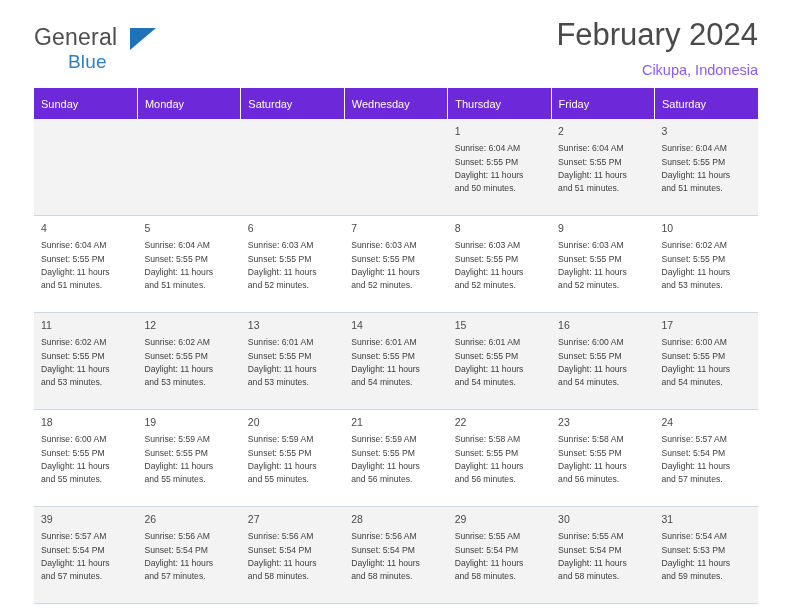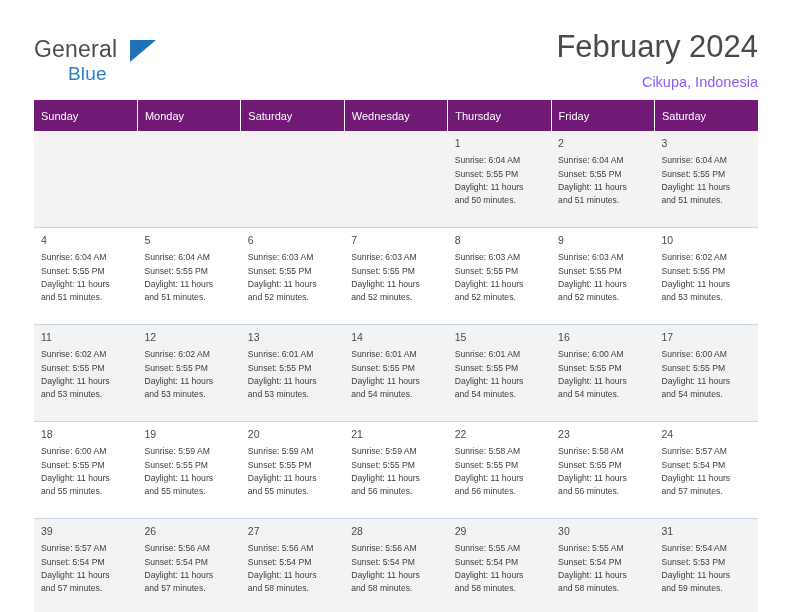--- a/index.html
+++ b/index.html
@@ -12,21 +12,21 @@
     background: #ffffff;
     font-family: "Liberation Sans", sans-serif;
     color: #333333;
     overflow: hidden;
   }
   .page {
     position: relative;
     width: 792px;
     height: 612px;
     box-sizing: border-box;
-    padding: 12px 34px;
+    padding: 0 34px;
   }
   
   .header {
     position: relative;
     height: 88px;
   }
   .logo {
     position: absolute;
     left: 0;
     top: 26px;
@@ -72,21 +72,21 @@
     color: #8b5cf6;
     margin-top: 10px;
   }
   
   table.calendar {
     width: 724px;
     border-collapse: collapse;
     table-layout: fixed;
   }
   table.calendar th {
-    background: #701a75;
+    background: #6d28d9;
     color: #ffffff;
     font-size: 11px;
     font-weight: normal;
     text-align: left;
     padding: 6px 0 6px 7px;
     border-right: 1px solid #ffffff;
     height: 19px;
   }
   table.calendar th:last-child {
     border-right: none;

